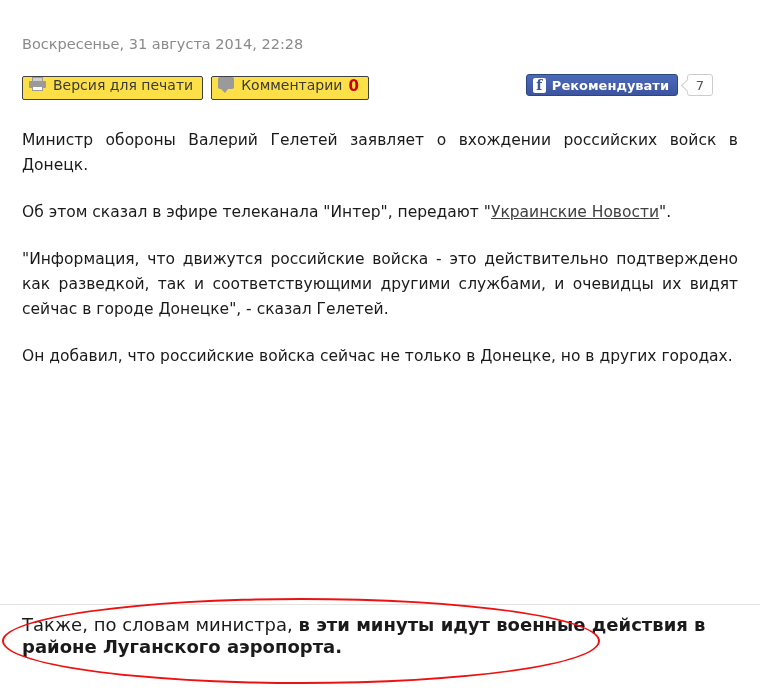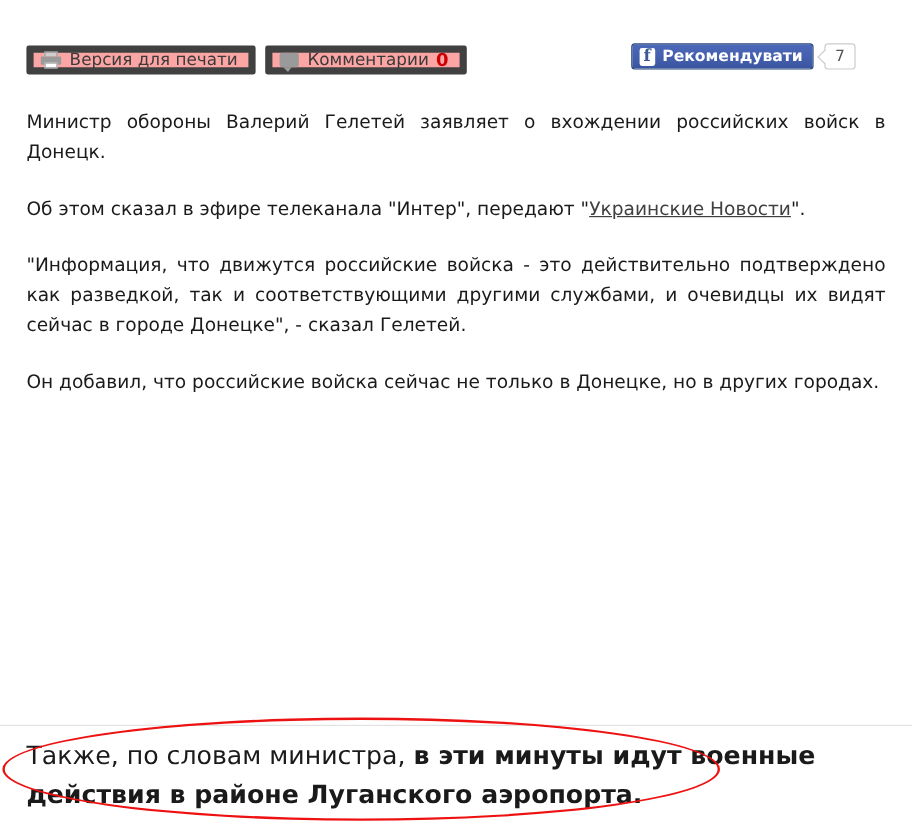--- a/index.html
+++ b/index.html
@@ -39,24 +39,24 @@
   }
   .toolbar {
     margin-top: 22px;
     display: flex;
     align-items: center;
     height: 28px;
     position: relative;
   }
   .btn {
     display: inline-flex;
-    align-items: center;
+    align-items: flex-start;
     height: 24px;
-    background: #fca5a5;
-    border: 6px solid #404040;
+    background: #fde047;
+    border: 1px solid #404040;
     border-radius: 2px;
     padding: 0 9px 0 6px;
     font-size: 14px;
     color: #3a3a3a;
     box-sizing: border-box;
     margin-right: 8px;
     white-space: nowrap;
   }
   .printer-icon {
     width: 17px;
@@ -214,33 +214,34 @@
     border-radius: 50%;
     pointer-events: none;
   }
   .bottom-block {
     position: absolute;
     left: 22px;
     top: 614px;
     width: 716px;
   }
   .bottom-block p {
-    font-size: 21px;
-    line-height: 32px;
+    font-size: 18px;
+    line-height: 22px;
     margin: 0;
     color: #1a1a1a;
     font-family: "DejaVu Sans", sans-serif;
   }
 </style>
 </head>
 <body>
 
 <div class="page">
 
 
+  <div class="date">Воскресенье, 31 августа 2014, 22:28</div>
 
   <div class="toolbar">
 
     <div class="btn">
       <span class="printer-icon">
         <span class="top"></span>
           <span class="body"></span>
           <span class="paper"></span>
       </span>
       <span>Версия для печати</span>

